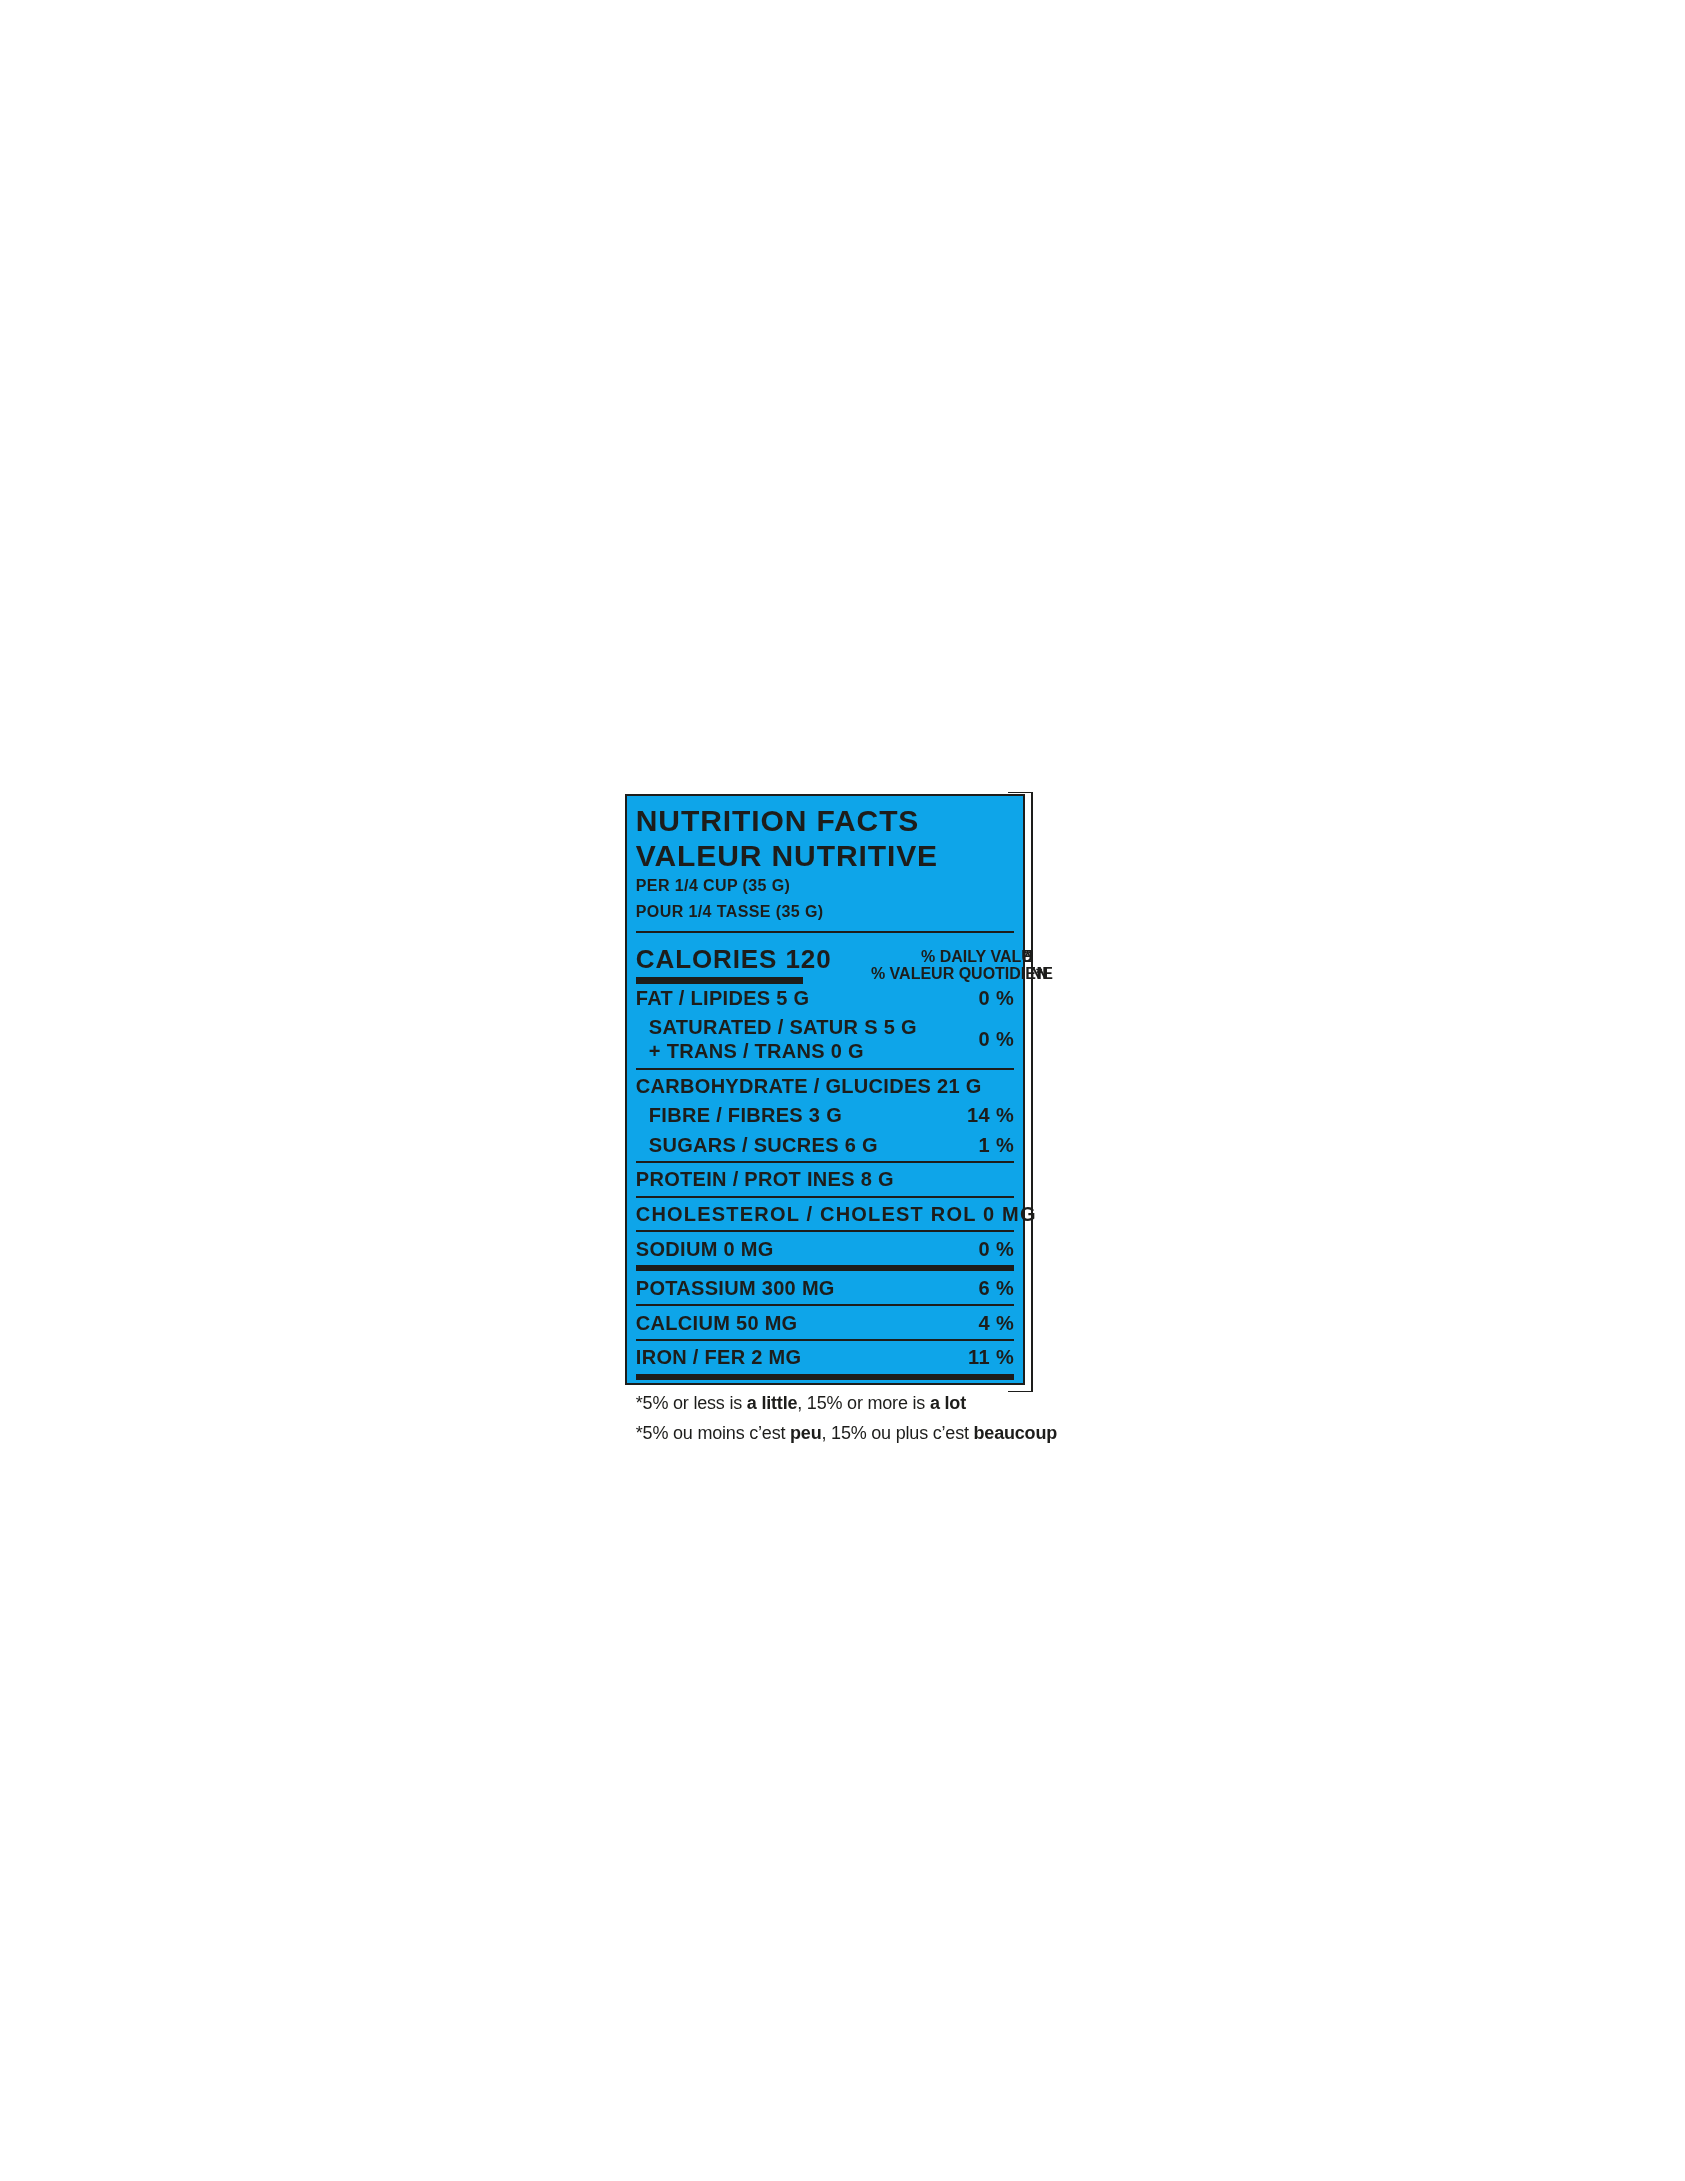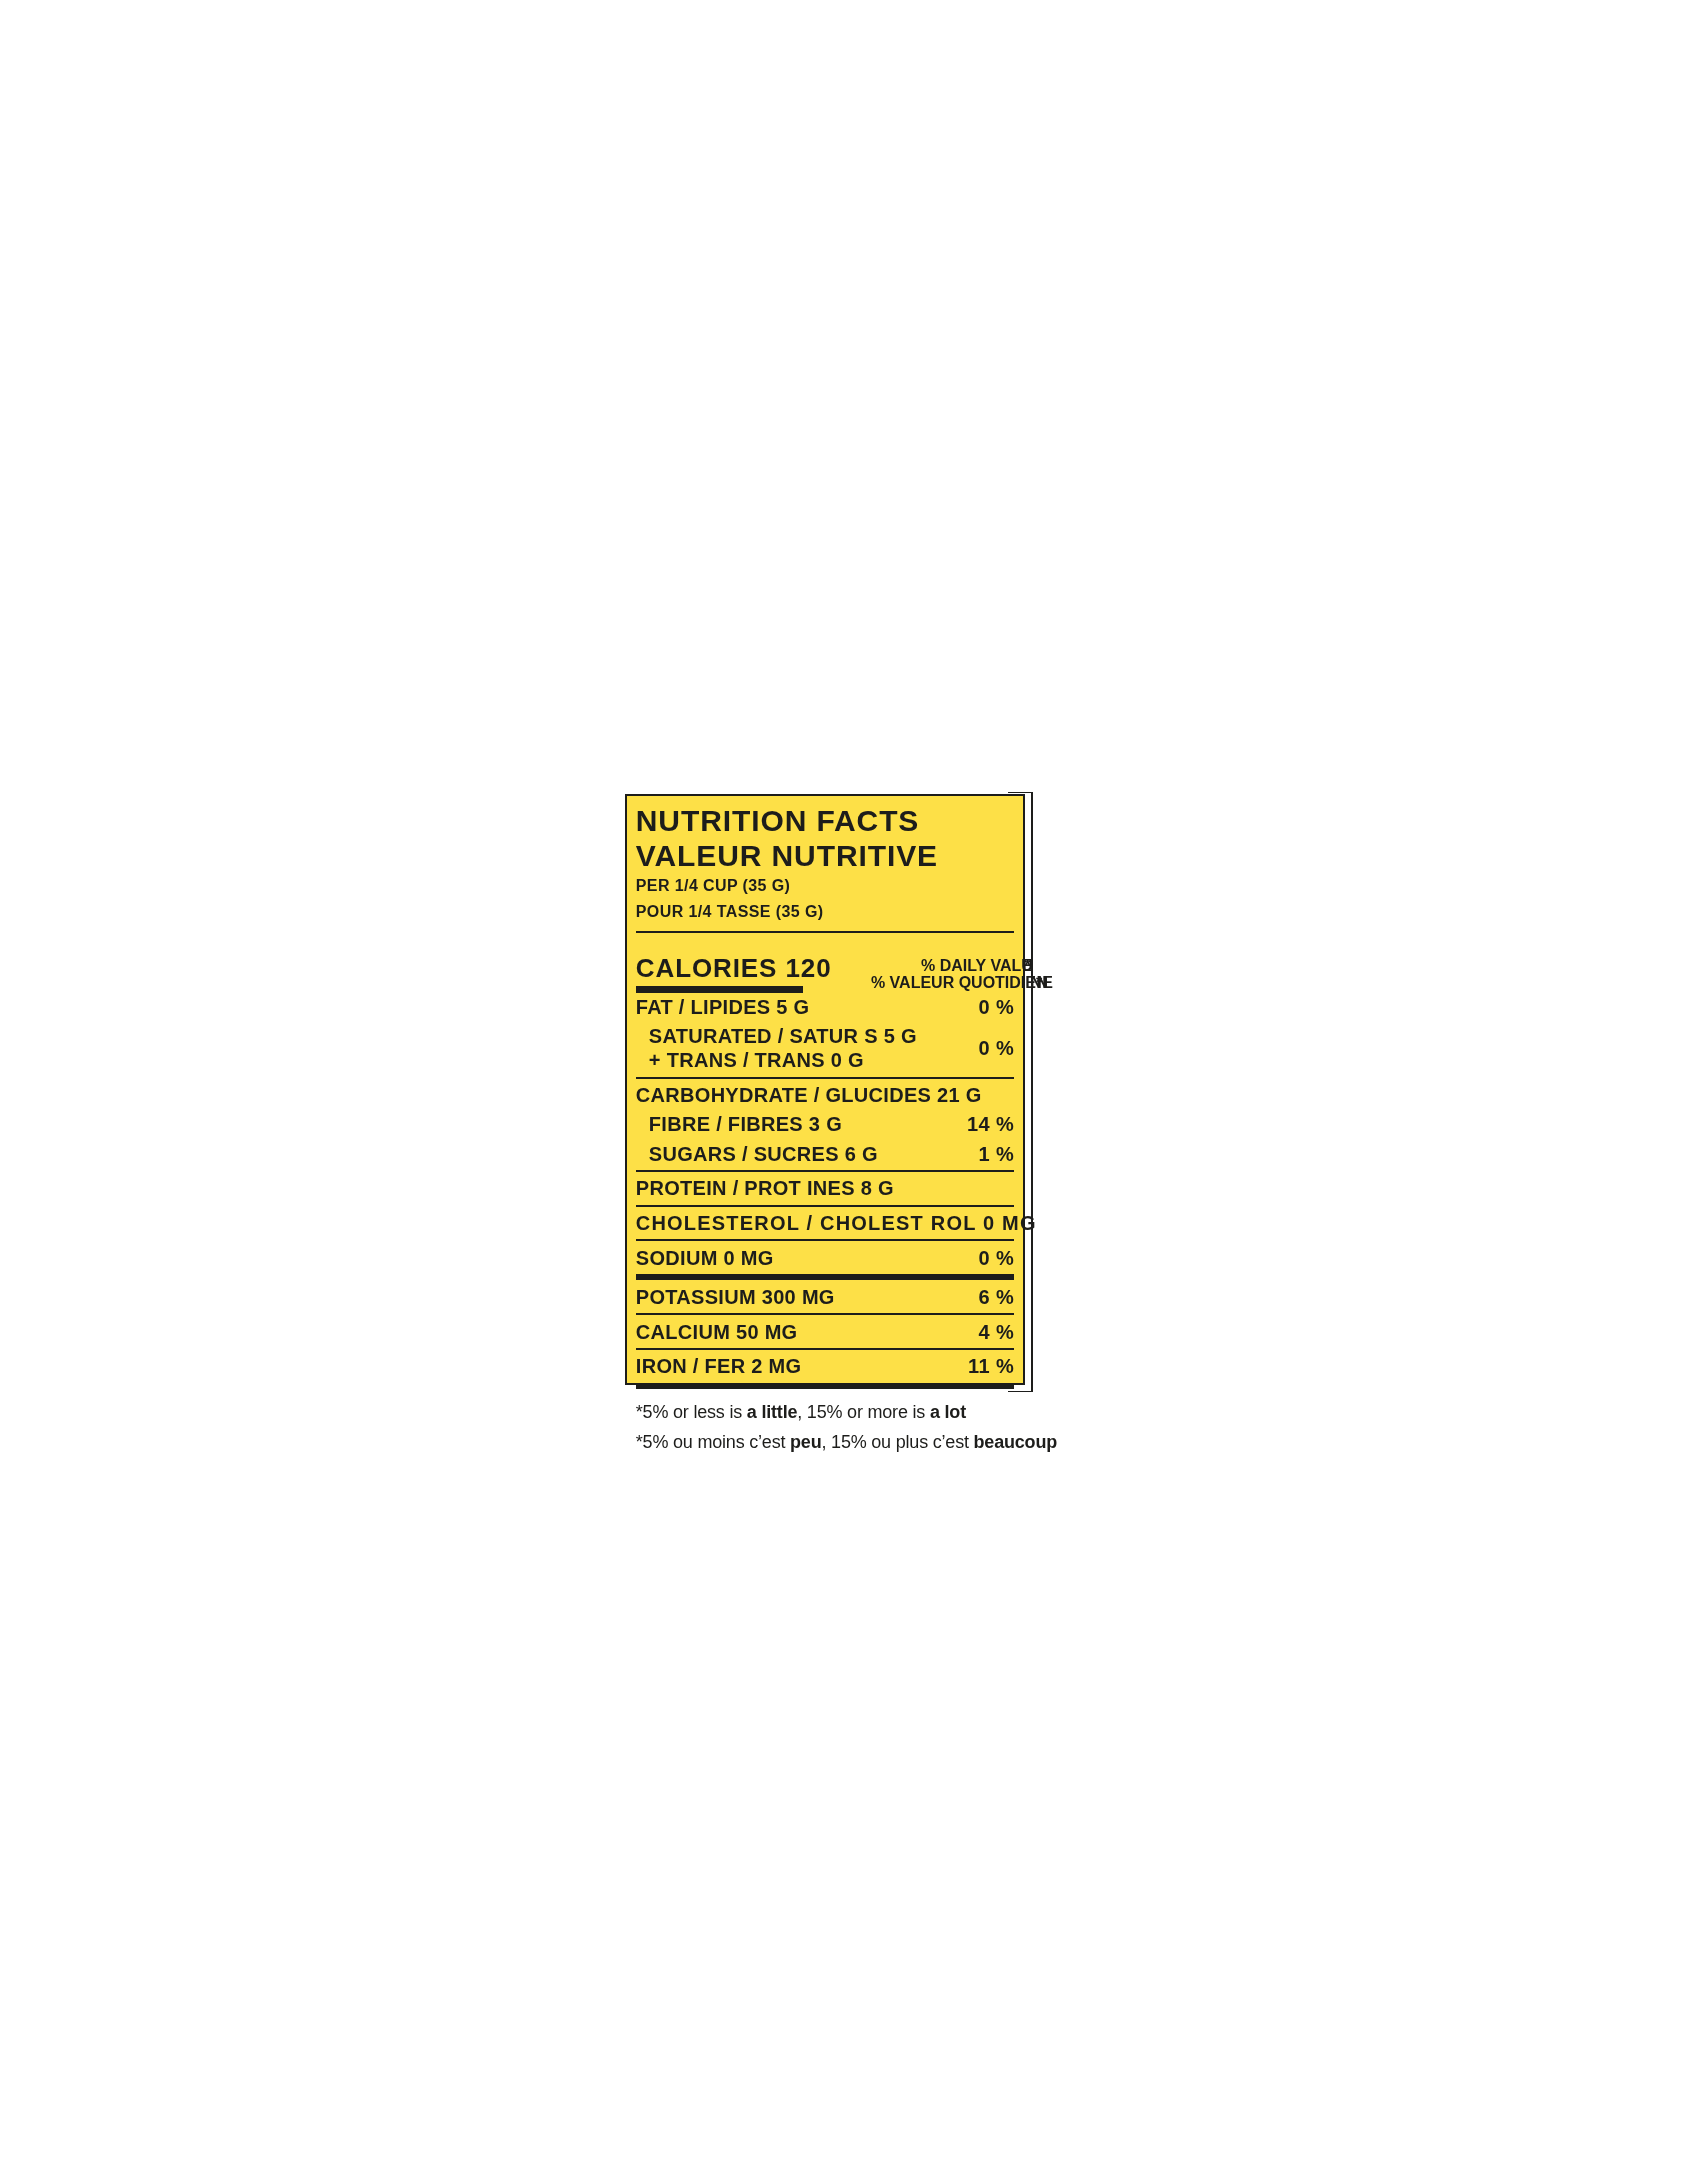--- a/index.html
+++ b/index.html
@@ -7,29 +7,29 @@
     width:1685px;height:2181px;background:#ffffff;position:relative;
     font-family:"Liberation Sans", sans-serif;color:#1d1d1b;
   }
   .label-wrap{position:absolute;left:625px;top:794px;width:400px;height:591px;}
   
   .outer-rule{
     position:absolute;top:-1.8px;left:383px;width:24.6px;height:600px;
     box-sizing:border-box;border:1.8px solid #1d1d1b;border-left:none;border-right-width:2.6px;
   }
   .box{
-    position:absolute;inset:0;box-sizing:border-box;background:#fde047;
+    position:absolute;inset:0;box-sizing:border-box;background:#0ea5e9;
     border:2.6px solid #1d1d1b;padding:7px 8.8px 0 8.8px;overflow:visible;
   }
   .title{font-size:30px;line-height:35px;font-weight:700;letter-spacing:0.9px;white-space:nowrap;}
   .serving{font-size:16px;line-height:26px;font-weight:700;letter-spacing:0.4px;white-space:nowrap;}
   .rule{border-top:2.2px solid #1d1d1b;margin:1.8px 0;}
   .rule.serving-rule{margin-top:6.1px;}
   .thickbar{height:6.1px;background:#1d1d1b;margin:1.8px 0;}
-  .cal-row{display:flex;justify-content:space-between;align-items:flex-start;margin-top:21px;}
+  .cal-row{display:flex;justify-content:space-between;align-items:flex-start;margin-top:12px;}
   .cal-text{font-size:26px;line-height:28px;font-weight:700;letter-spacing:0.9px;white-space:nowrap;}
   .cal-underline{width:167px;height:6.1px;background:#1d1d1b;margin-top:4.4px;}
   .dv{font-size:16px;line-height:17.6px;font-weight:700;text-align:right;padding-top:2.6px;}
   .dv-line{white-space:nowrap;}
   .dv-line.en{margin-right:-10.5px;}
   .dv-line.fr{margin-right:-33px;}
   .glitch-en{letter-spacing:-0.52em;}
   .glitch-fr{letter-spacing:-0.36em;}
   .row{
     display:flex;justify-content:space-between;align-items:center;

